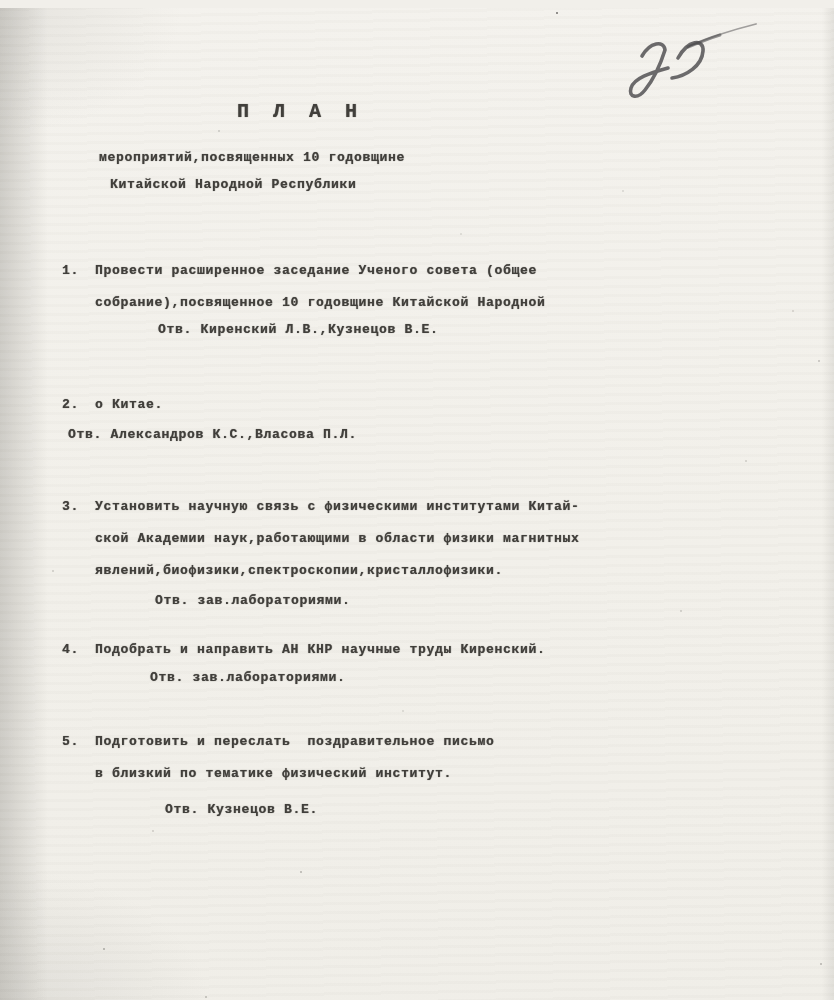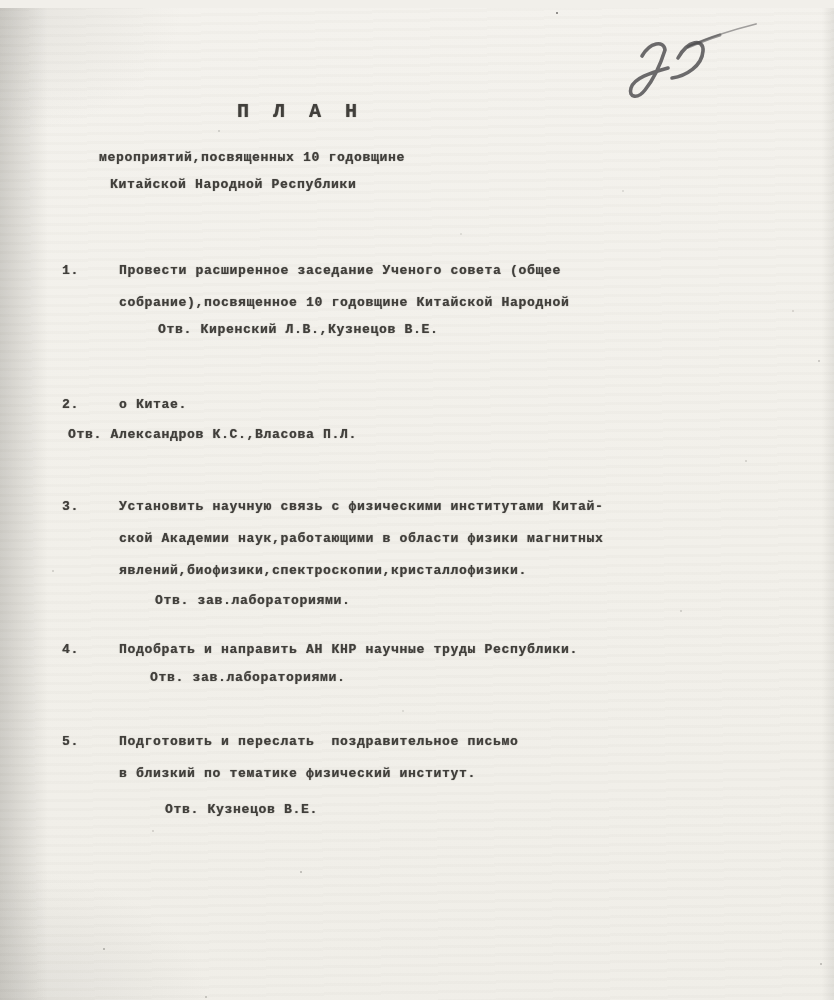--- a/index.html
+++ b/index.html
@@ -64,21 +64,21 @@
   }
   .title {
     position: absolute; left: 237px; top: 92px;
     font-size: 20px; letter-spacing: 6px;
   }
   .sub1 { position: absolute; left: 99px;  top: 142px; }
   .sub2 { position: absolute; left: 110px; top: 169px; }
   .item { position: absolute; left: 0; width: 834px; }
   .item .num { position: absolute; left: 62px; top: 0; line-height: 32px; }
   .item .lines { margin-left: 95px; }
-  .item .line { line-height: 32px; height: 32px; margin-left: 24px; }
+  .item .line { line-height: 32px; height: 32px; }
   .item .resp { line-height: 32px; }
   .handwriting {
     position: absolute; left: 598px; top: 10px;
     width: 190px; height: 95px;
   }
   .handwriting path {
     fill: none; stroke: #4d4c4e; stroke-linecap: round; stroke-linejoin: round;
   }
 </style>
 </head>
@@ -124,21 +124,21 @@
       <div class="typed line">Установить научную связь с физическими институтами Китай-</div>
       <div class="typed line">ской Академии наук,работающими в области физики магнитных</div>
       <div class="typed line">явлений,биофизики,спектроскопии,кристаллофизики.</div>
     </div>
     <div class="typed resp" style="margin-top:-2px;margin-left:155px">Отв. зав.лабораториями.</div>
   </div>
 
   <div class="item" style="top:626px">
     <span class="typed num">4.</span>
     <div class="lines">
-      <div class="typed line">Подобрать и направить АН КНР научные труды Республики.</div>
+      <div class="typed line">Подобрать и направить АН КНР научные труды Киренский.</div>
     </div>
     <div class="typed resp" style="margin-top:-4px;margin-left:150px">Отв. зав.лабораториями.</div>
   </div>
 
   <div class="item" style="top:718px">
     <span class="typed num">5.</span>
     <div class="lines">
       <div class="typed line">Подготовить и переслать  поздравительное письмо</div>
       <div class="typed line">в близкий по тематике физический институт.</div>
     </div>

